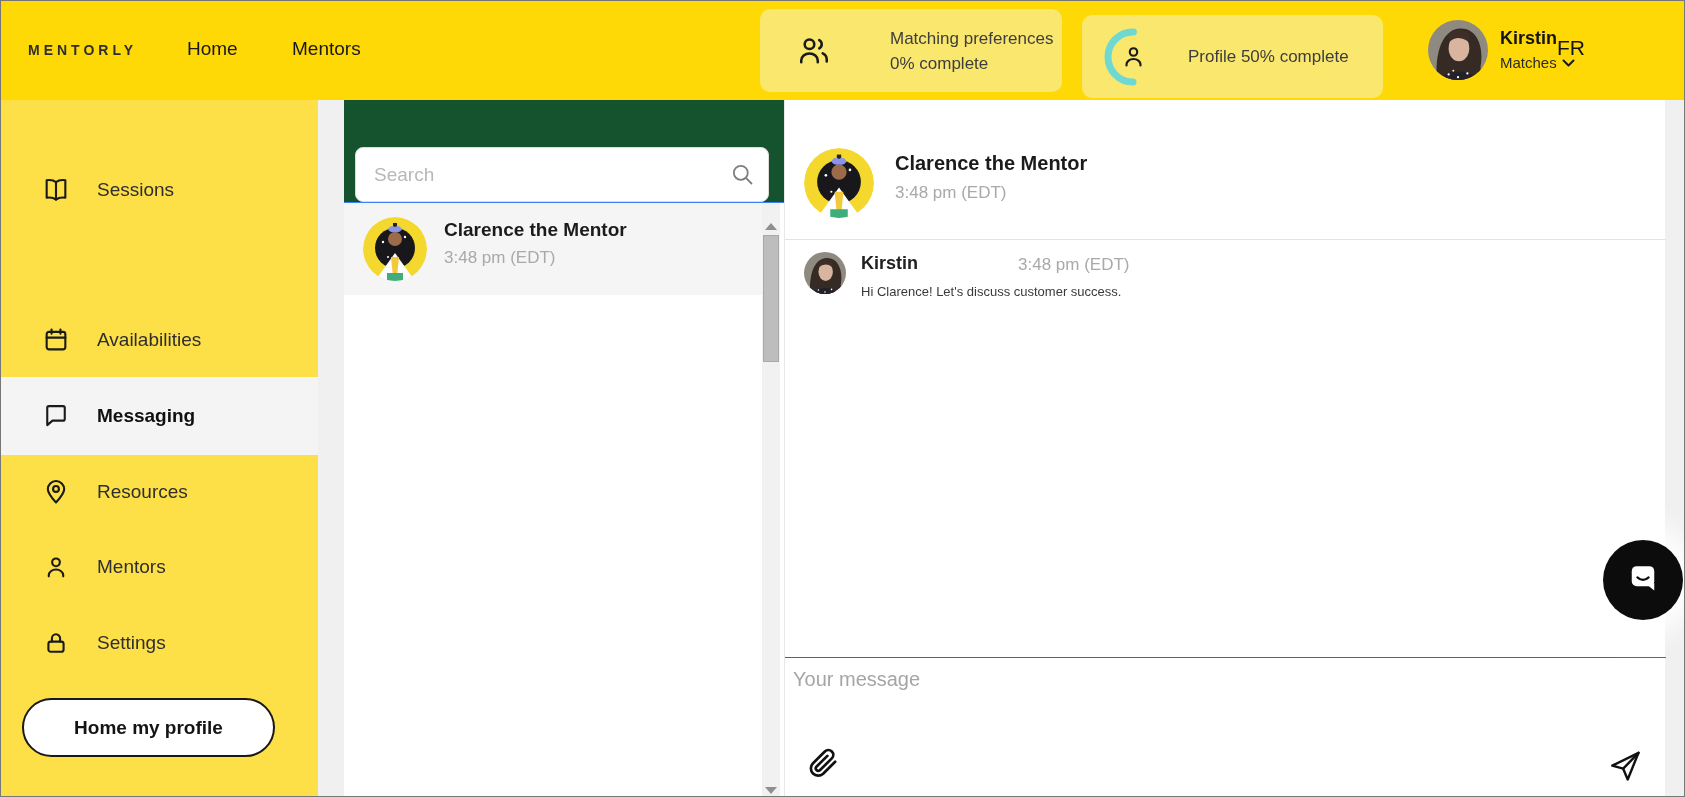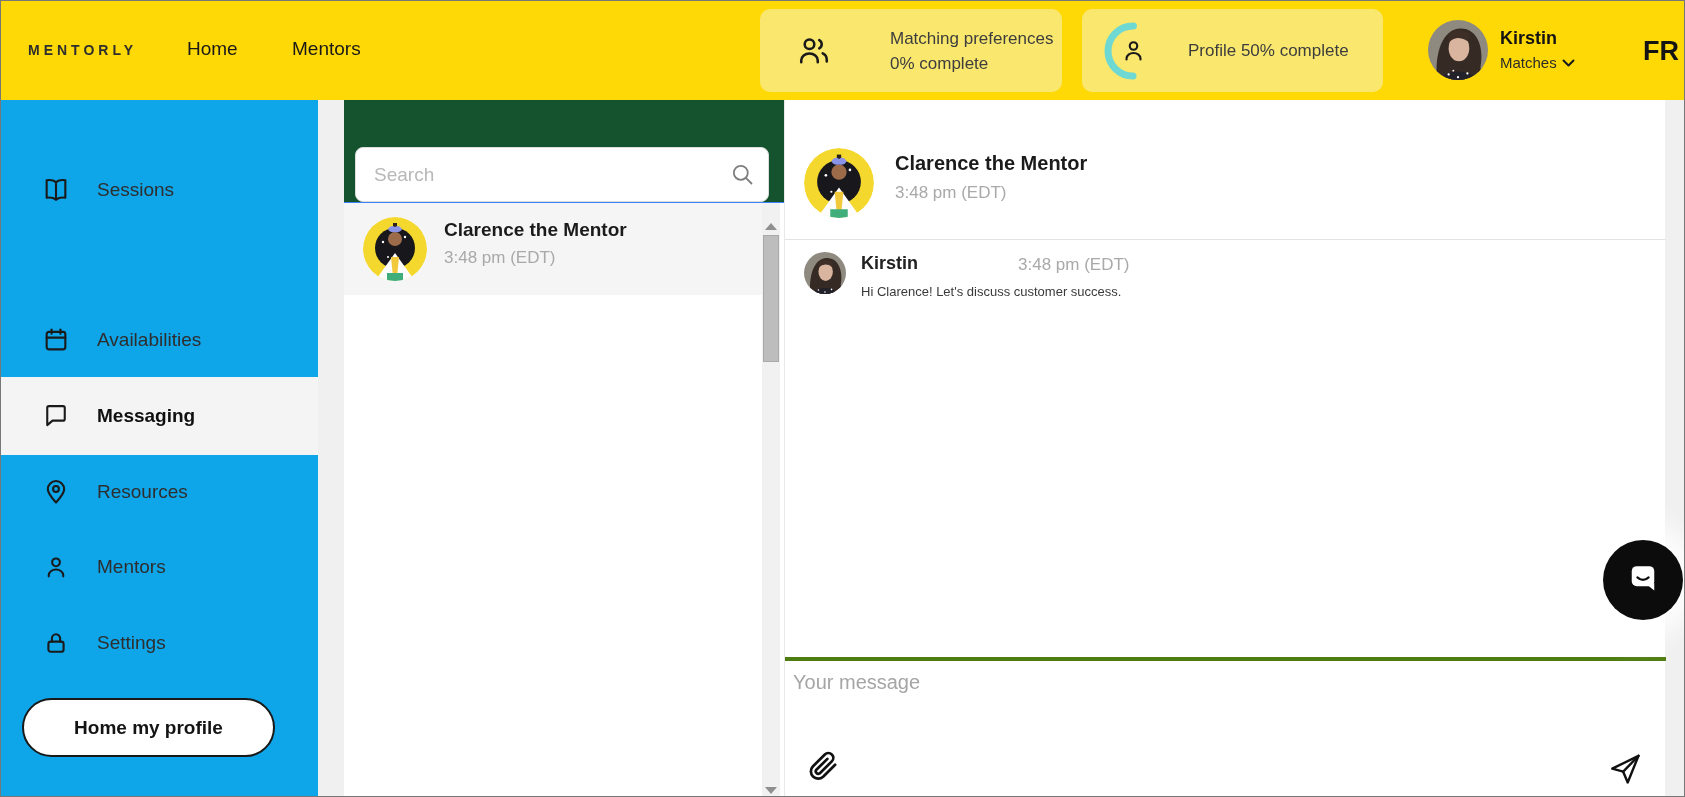--- a/index.html
+++ b/index.html
@@ -14,33 +14,33 @@
   .frame { position:absolute; inset:0; border:1px solid #777; pointer-events:none; z-index:999; }
 
   
   .header { position:absolute; left:0; top:0; width:1685px; height:100px; background:#FFD905; z-index:5; }
   .logo { position:absolute; left:28px; top:42px; font-size:14px; font-weight:700; letter-spacing:4px; color:#2e2e2e; }
   .nav-link { position:absolute; top:38px; font-size:19px; color:#191919; cursor:pointer; }
   .nav-home { left:187px; }
   .nav-mentors { left:292px; }
   .badge { position:absolute; top:9px; height:83px; background:#F9E76E; border-radius:10px; display:flex; align-items:center; cursor:pointer; }
   .badge-matching { left:760px; width:302px;gap:32px; }
-  .badge-profile { left:1082px; width:301px; }
+  .badge-profile { left:1082px; width:301px;margin-top:6px; }
   .badge .bicon { margin-left:36px; flex:0 0 auto; display:flex; }
   .badge-text { margin-left:26px; font-size:17px; color:#3d3d3d; line-height:25px; }
   .arc-wrap { position:relative; width:58px; height:58px; margin-left:22px; flex:0 0 auto; }
   .arc-wrap svg.arc { position:absolute; left:0; top:0; }
   .arc-wrap .arc-person { position:absolute; left:16px; top:15px; }
   .hdr-avatar { position:absolute; left:1428px; top:20px; width:60px; height:60px; border-radius:50%; overflow:hidden; cursor:pointer; }
   .hdr-user-name { position:absolute; left:1500px; top:28px; font-size:18px; font-weight:700; color:#141414; }
   .hdr-user-role { position:absolute; left:1500px; top:54px; font-size:15px; color:#2b2b2b; cursor:pointer; display:flex; align-items:center; gap:5px; }
-  .lang { position:absolute; left:1643px; top:36px; font-size:27px; font-weight:700; color:#141414; cursor:pointer; }
-
-  
-  .sidebar { position:absolute; left:0; top:100px; width:318px; height:697px; background:#0ea5e9; }
+  .lang { position:absolute; left:1557px; top:36px; font-size:21px; font-weight:400; color:#141414; cursor:pointer; }
+
+  
+  .sidebar { position:absolute; left:0; top:100px; width:318px; height:697px; background:#fde047; }
   .side-item { position:absolute; left:0; width:318px; height:76px; display:flex; align-items:center; cursor:pointer; }
   .side-item .sicon { position:absolute; left:42px; display:flex; }
   .side-item .slabel { position:absolute; left:97px; font-size:19px; color:#2e2e2e; }
   .side-item.active { background:#f4f4f4; }
   .side-item.active .slabel { font-weight:700; color:#101010; }
   .view-profile-btn { position:absolute; left:22px; top:598px; width:253px; height:59px; border:2px solid #191919; border-radius:30px; background:#fff; font-family:"Liberation Sans",sans-serif; font-size:19px; font-weight:700; color:#141414; cursor:pointer; }
 
   
   .conv-panel { position:absolute; left:344px; top:100px; width:440px; height:697px; background:#fff; }
   .search-area { position:absolute; left:0; top:0; width:440px; height:103px; border-bottom:1px solid #3b82f6; background:#14532d; }
@@ -63,21 +63,21 @@
   .chat-panel { position:absolute; left:784px; top:100px; width:881px; height:697px; background:#fff; border-left:1px solid #e8e8e8; }
   .chat-header { position:absolute; left:0; top:0; width:881px; height:140px; border-bottom:1px solid #e3e3e3; }
   .chat-avatar { position:absolute; left:19px; top:48px; width:70px; height:70px; border-radius:50%; overflow:hidden; }
   .chat-name { position:absolute; left:110px; top:52px; font-size:20px; font-weight:700; color:#1b1b1b; }
   .chat-time { position:absolute; left:110px; top:83px; font-size:17px; color:#a9a9a9; }
   .messages { position:absolute; left:0; top:140px; width:881px; height:417px; }
   .msg-avatar { position:absolute; left:19px; top:12px; width:42px; height:42px; border-radius:50%; overflow:hidden; }
   .msg-sender { position:absolute; left:76px; top:13px; font-size:18px; font-weight:700; color:#222; }
   .msg-time { position:absolute; left:233px; top:15px; font-size:17px; color:#a9a9a9; }
   .msg-text { position:absolute; left:76px; top:44px; font-size:13px; color:#3a3a3a; }
-  .chat-input { position:absolute; left:0; top:557px; width:881px; height:140px; border-top:4px solid #4d7c0f; }
+  .chat-input { position:absolute; left:0; top:557px; width:881px; height:140px; border-top:1px solid #4d7c0f; }
   .msg-textarea { position:absolute; left:8px; top:10px; width:800px; height:75px; border:none; outline:none; resize:none; font-family:"Liberation Sans",sans-serif; font-size:20px; color:#333; }
   .msg-textarea::placeholder { color:#a5a5a5; }
   .attach-btn, .send-btn { position:absolute; background:none; border:none; cursor:pointer; padding:0; display:flex; }
   .attach-btn { left:18px; top:86px; }
   .send-btn { left:822px; top:90px; }
 
   
   .intercom { position:absolute; left:1603px; top:540px; width:80px; height:80px; border-radius:50%; background:#0c0c0c; display:flex; align-items:center; justify-content:center; cursor:pointer; z-index:50; box-shadow:0 0 26px 18px rgba(255,255,255,0.85); }
 </style>
 </head>

